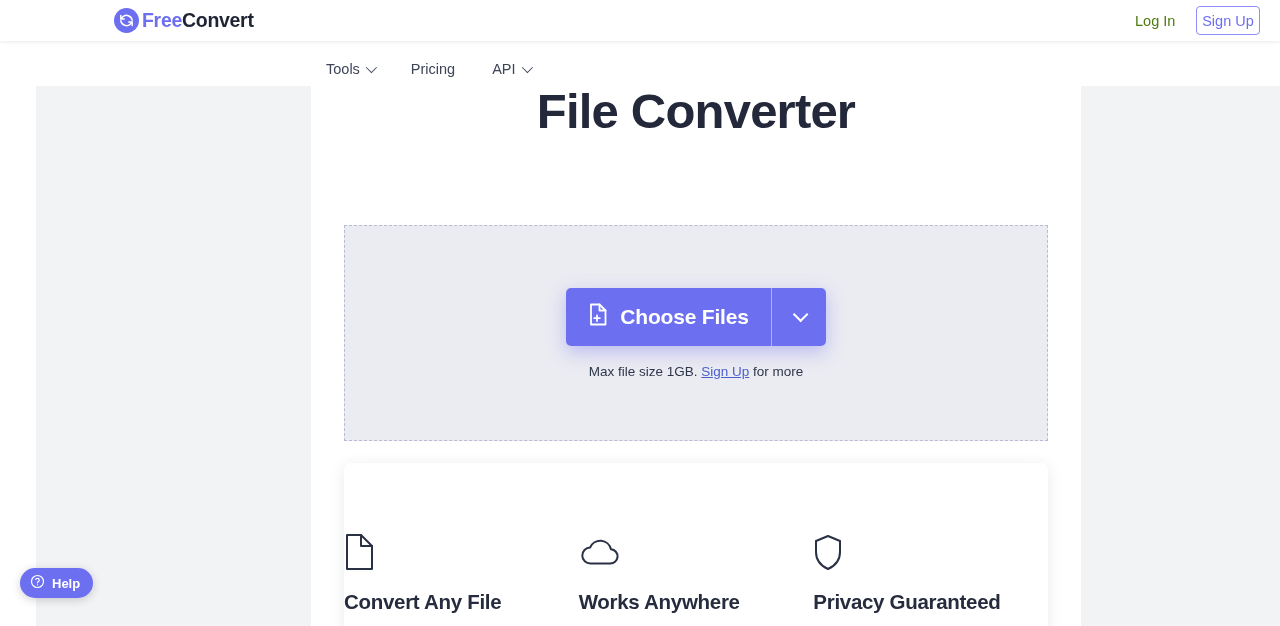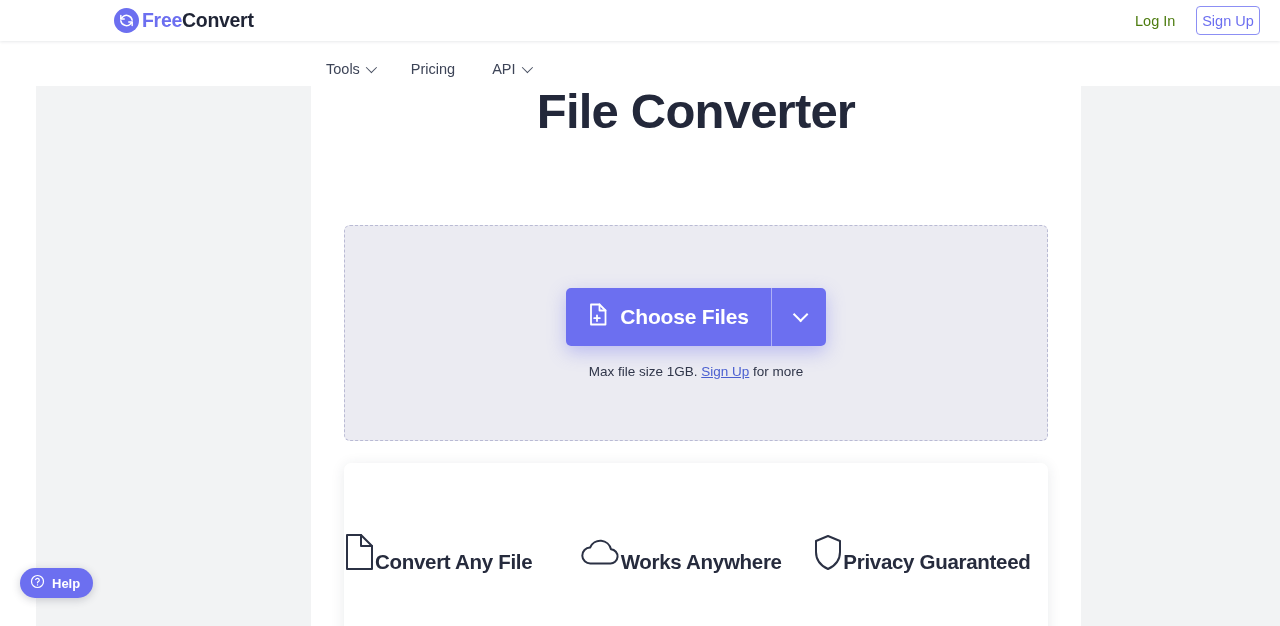--- a/index.html
+++ b/index.html
@@ -152,21 +152,21 @@
     color: #4b5162;
   }
 
   
   .dropzone {
     position: absolute;
     left: 344px; top: 225px;
     width: 704px; height: 216px;
     background: #ebebf2;
     border: 1.5px dashed #b9bad4;
-    border-radius: 6px;
+    border-radius: 0;
     display: flex;
     flex-direction: column;
     align-items: center;
     justify-content: center;
   }
   .choose-wrap {
     display: flex;
     border-radius: 5px;
     overflow: hidden;
     box-shadow: 0 6px 18px rgba(108, 111, 240, 0.38);
@@ -219,22 +219,22 @@
     background: #ffffff;
     border-radius: 7px;
     box-shadow: 0 2px 14px rgba(40, 45, 70, 0.10);
     display: flex;
     align-items: flex-start;
     padding-top: 67px;
   }
   .feature {
     flex: 1 1 0;
     display: flex;
-    flex-direction: row;
-    align-items: flex-end;
+    flex-direction: column;
+    align-items: flex-start;
   }
   .feature-icon {
     height: 44px;
     display: flex; align-items: center; justify-content: center;
   }
   .feature-title {
     margin-top: 16px;
     font-size: 20.5px;
     font-weight: bold;
     color: #262b3d;

